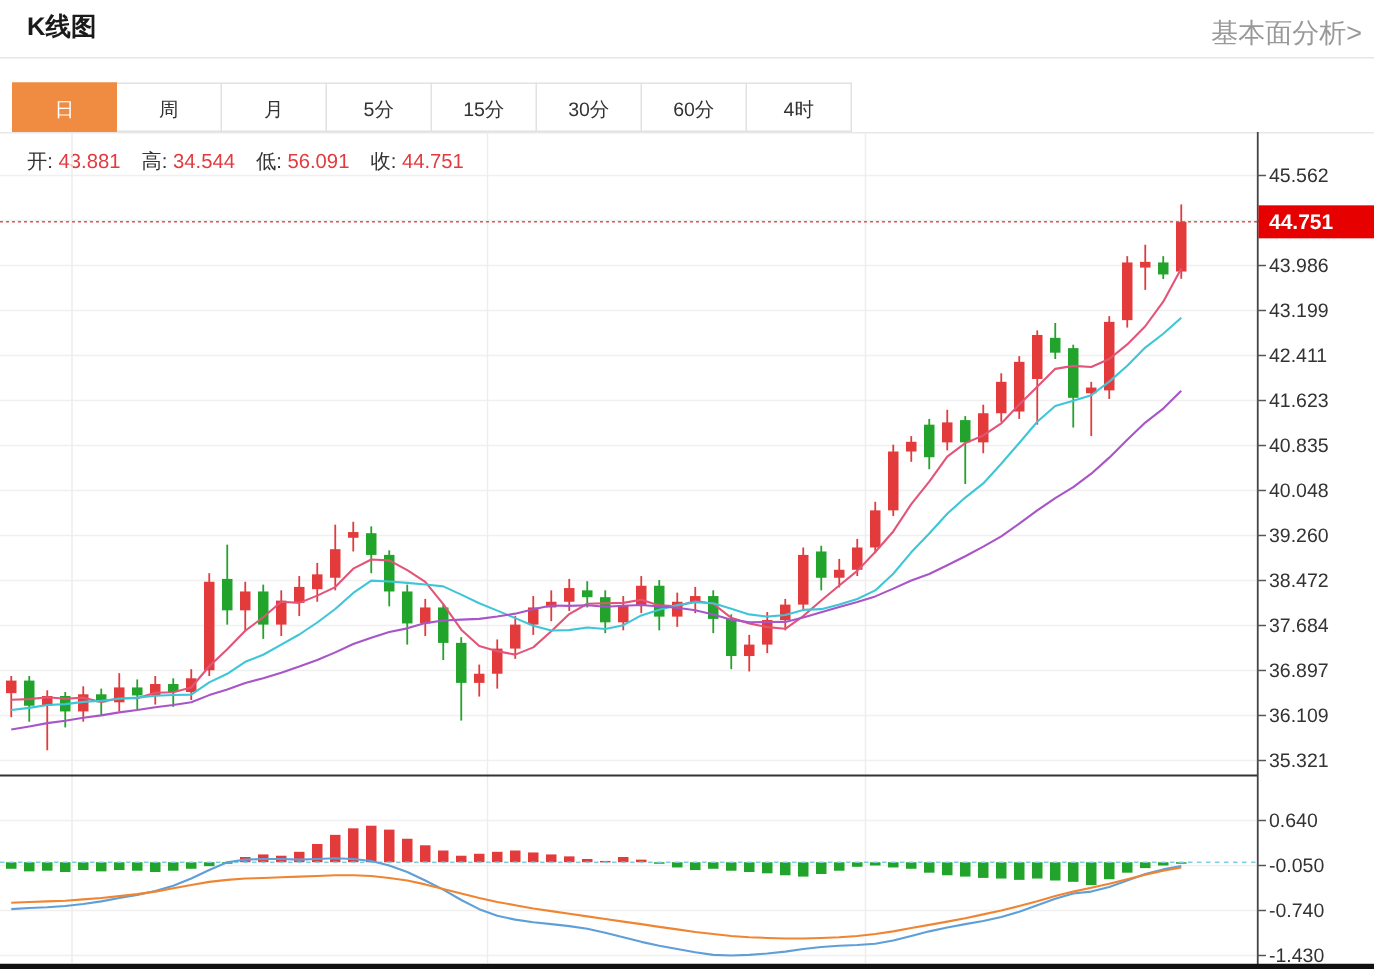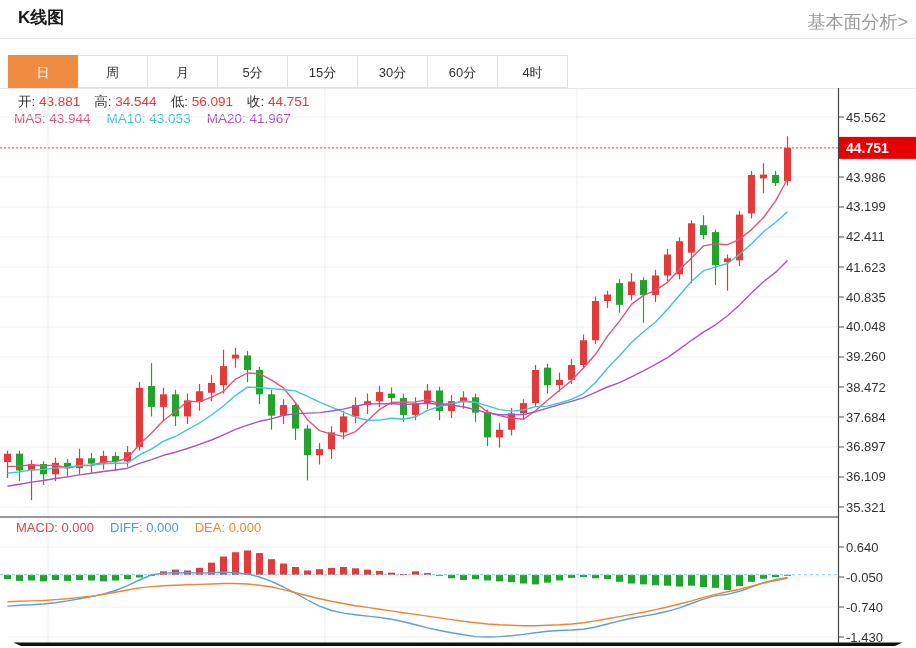--- a/index.html
+++ b/index.html
@@ -1,26 +1,26 @@
 <!DOCTYPE html>
 <html><head>
 <meta charset="utf-8">
 <style>
   html,body{margin:0;padding:0;background:#fff;}
   .page{position:relative;width:916px;height:648px;background:#fff;overflow:hidden;
-        font-family:"Liberation Sans","DejaVu Sans",sans-serif;border-radius:32px;}
+        font-family:"Liberation Sans","DejaVu Sans",sans-serif;}
   .hdr-title{position:absolute;left:18px;top:6px;font-size:17px;font-weight:bold;color:#1a1a1a;}
   .hdr-link{position:absolute;right:8px;top:10px;font-size:18px;color:#999;cursor:pointer;text-decoration:none;}
   .hdr-divider{position:absolute;left:0;top:38px;width:916px;height:1px;background:#e6e6e6;}
   .tabs{position:absolute;left:8px;top:55px;display:flex;height:33px;}
   .tab{width:70px;height:33px;line-height:33px;text-align:center;font-size:13px;color:#333;
        background:#fff;border:1px solid #e2e2e2;border-left:none;box-sizing:border-box;cursor:pointer;}
   .tab:first-child{border-left:1px solid #e2e2e2;}
   .tab.active{background:#ef8c41;border-color:#ef8c41;color:#fff;}
-  .legend{position:absolute;display:flex;white-space:nowrap;}
+  .legend{position:absolute;display:flex;white-space:nowrap;margin-top:6px;}
   .legend-ohlc{left:18px;top:93px;font-size:13.5px;gap:14px;}
   .legend-ma{left:14px;top:111px;font-size:13.5px;gap:16px;}
   .legend-macd{left:16px;top:520px;font-size:13px;gap:16px;}
   .legend .lbl{color:#333;}
   .legend .li{display:inline-block;}
   #chart-svg{position:absolute;left:0;top:88px;}
 </style>
 </head>
 <body>
 
@@ -38,30 +38,20 @@
       <div class="tab">30分</div>
       <div class="tab">60分</div>
       <div class="tab">4时</div>
     </div>
 
   <div class="legend legend-ohlc" id="legend-ohlc">
       <span class="li"><span class="lbl">开: </span><span style="color: rgb(226, 58, 63);">43.881</span></span>
       <span class="li"><span class="lbl">高: </span><span style="color: rgb(226, 58, 63);">34.544</span></span>
       <span class="li"><span class="lbl">低: </span><span style="color: rgb(226, 58, 63);">56.091</span></span>
       <span class="li"><span class="lbl">收: </span><span style="color: rgb(226, 58, 63);">44.751</span></span>
-    </div>
-  <div class="legend legend-ma" id="legend-ma">
-      <span class="li"><span class="lbl" style="color: rgb(226, 84, 120);">MA5: </span><span style="color: rgb(226, 84, 120);">43.944</span></span>
-      <span class="li"><span class="lbl" style="color: rgb(62, 198, 216);">MA10: </span><span style="color: rgb(62, 198, 216);">43.053</span></span>
-      <span class="li"><span class="lbl" style="color: rgb(168, 85, 200);">MA20: </span><span style="color: rgb(168, 85, 200);">41.967</span></span>
-    </div>
-  <div class="legend legend-macd" id="legend-macd">
-      <span class="li"><span class="lbl" style="color: rgb(226, 67, 75);">MACD: </span><span style="color: rgb(226, 67, 75);">0.000</span></span>
-      <span class="li"><span class="lbl" style="color: rgb(79, 148, 239);">DIFF: </span><span style="color: rgb(79, 148, 239);">0.000</span></span>
-      <span class="li"><span class="lbl" style="color: rgb(239, 133, 50);">DEA: </span><span style="color: rgb(239, 133, 50);">0.000</span></span>
     </div>
 
   <svg id="chart-svg" width="916" height="560" viewBox="0 0 916 560">
       <g>
         <line x1="0" y1="0.5" x2="916" y2="0.5" stroke="#e8e8e8" stroke-width="1"></line>
         <line x1="0" y1="29" x2="838" y2="29" stroke="#f0f0f0" stroke-width="1"></line>
         <line x1="0" y1="59.0087882042768" x2="838" y2="59.0087882042768" stroke="#f0f0f0" stroke-width="1"></line>
         <line x1="0" y1="89.01757640855388" x2="838" y2="89.01757640855388" stroke="#f0f0f0" stroke-width="1"></line>
         <line x1="0" y1="118.98828239429741" x2="838" y2="118.98828239429741" stroke="#f0f0f0" stroke-width="1"></line>
         <line x1="0" y1="148.99707059857423" x2="838" y2="148.99707059857423" stroke="#f0f0f0" stroke-width="1"></line>

